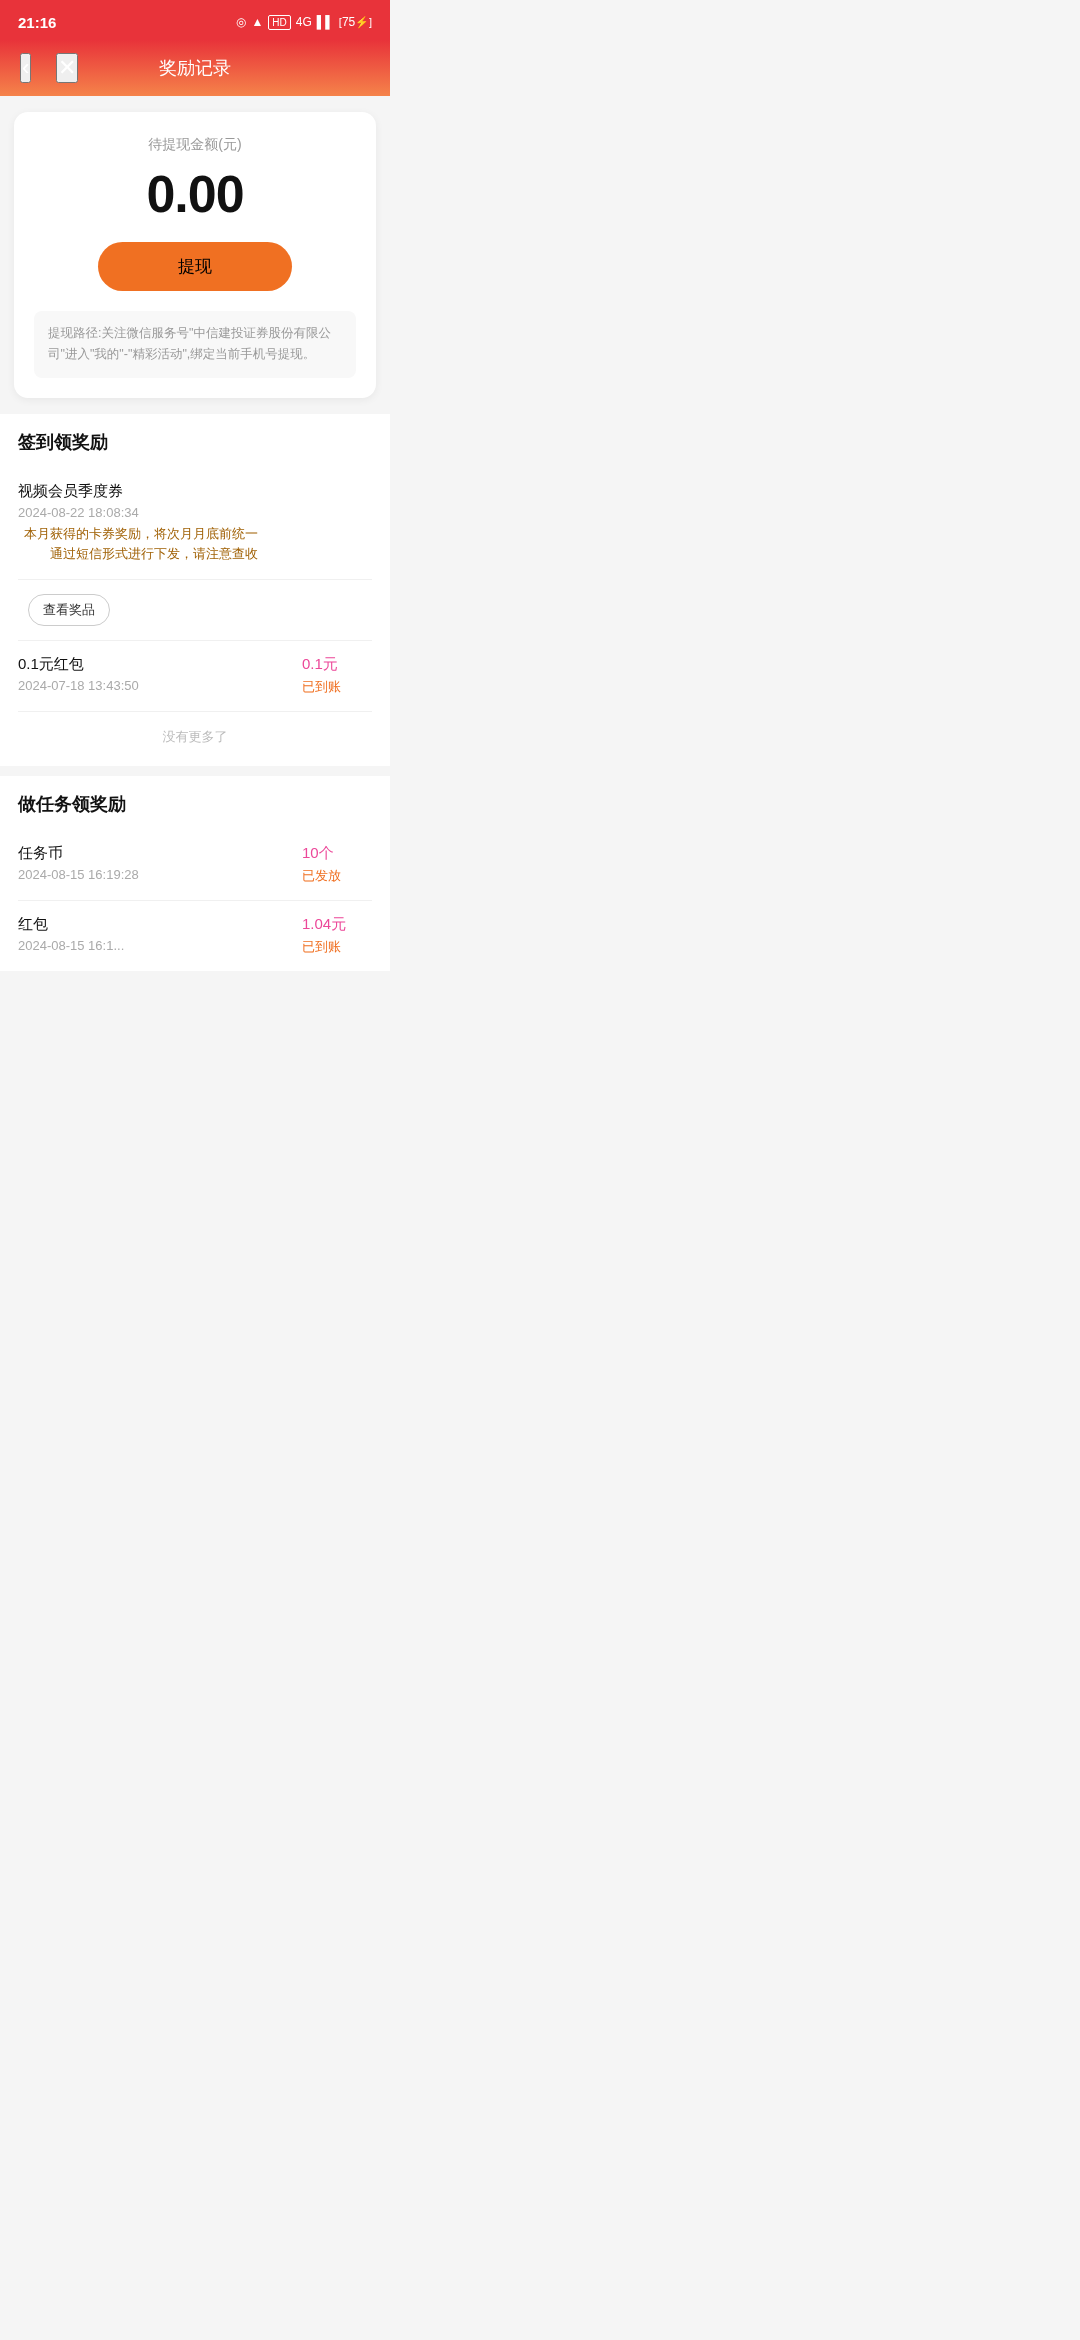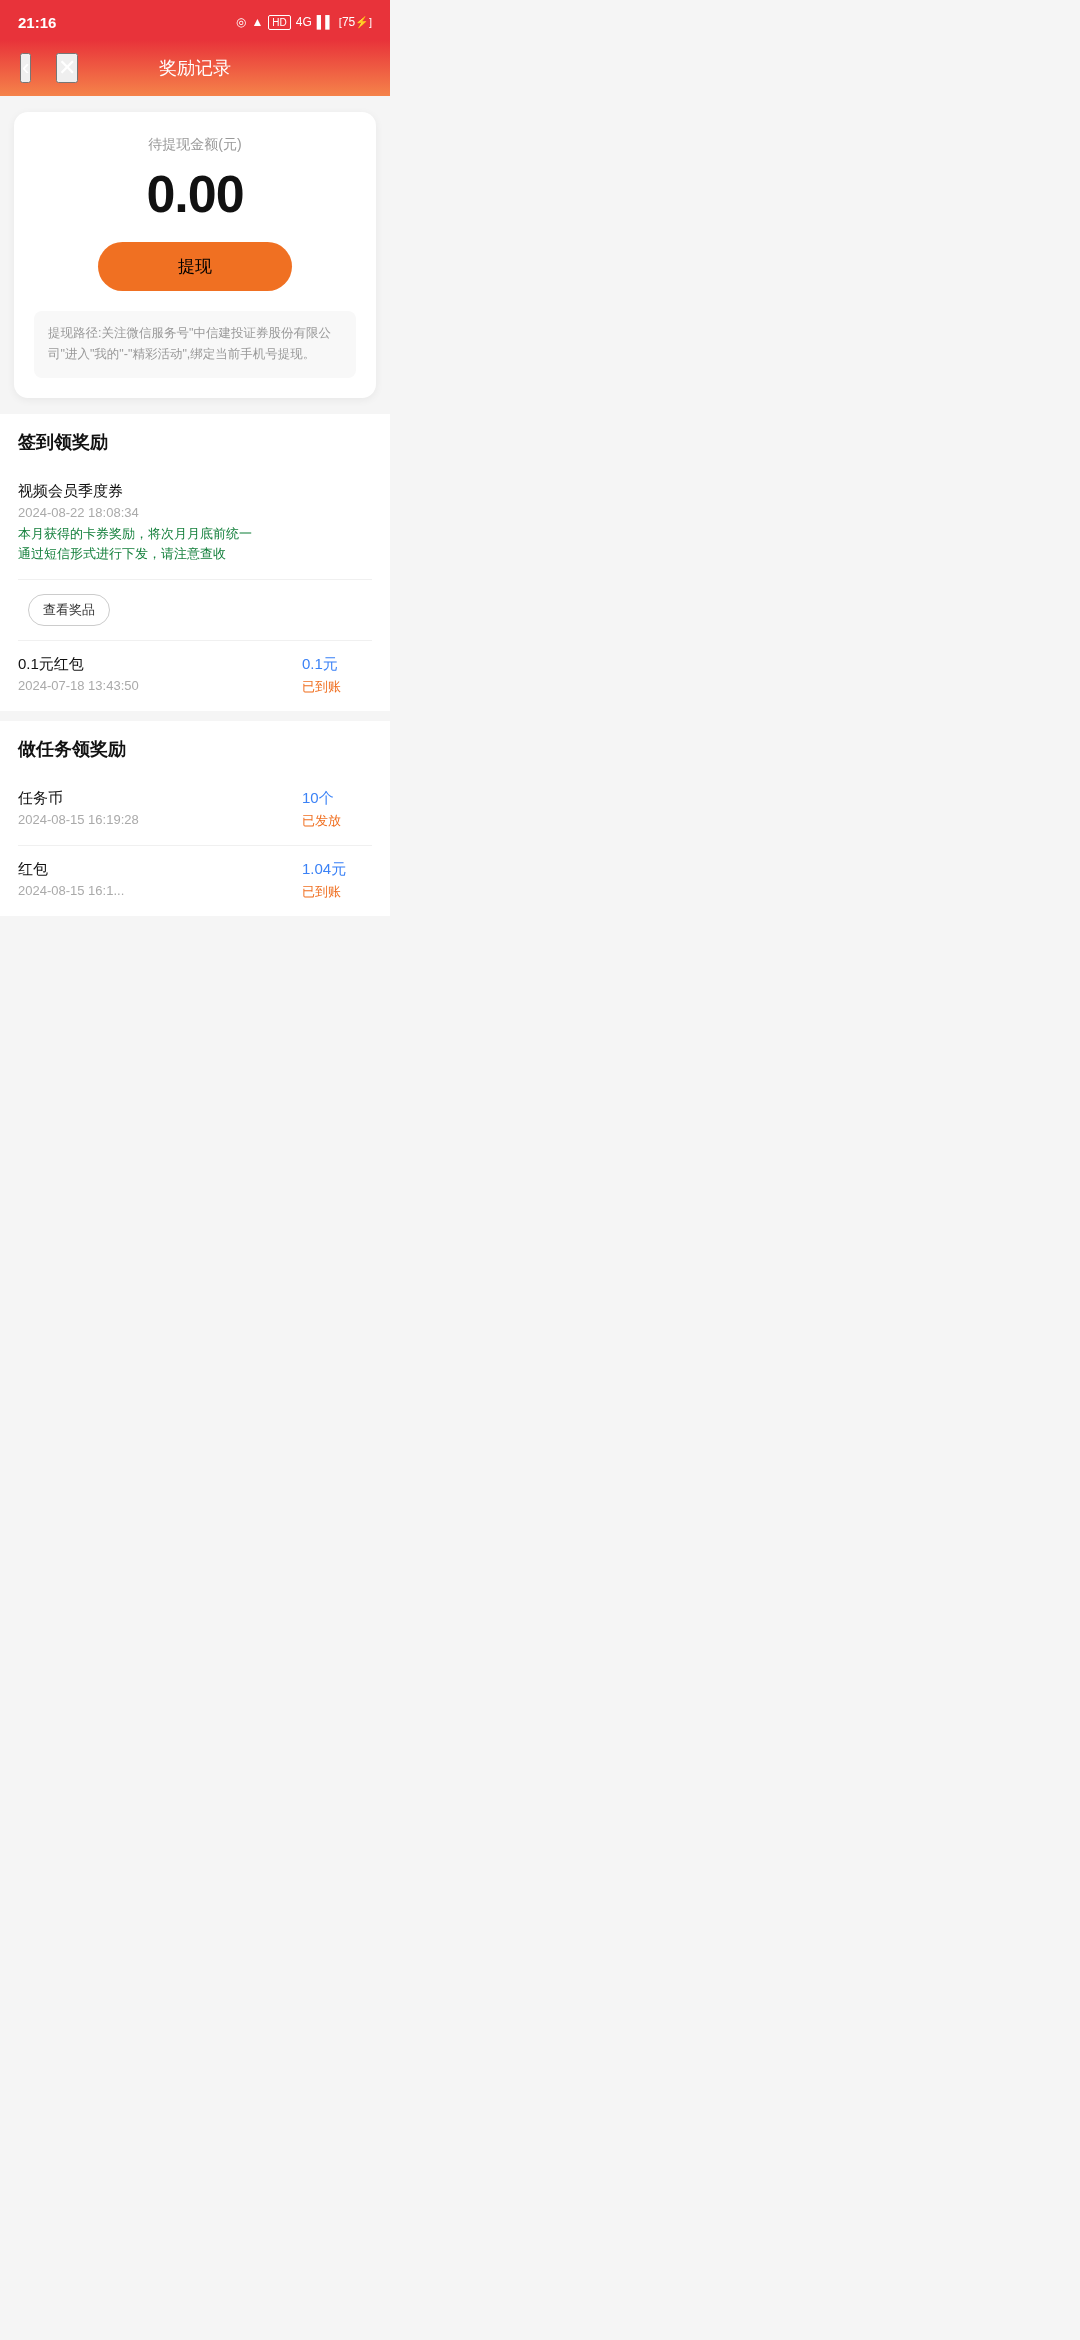--- a/index.html
+++ b/index.html
@@ -139,36 +139,37 @@
       color: #111;
       margin-bottom: 4px;
     }
     .record-date {
       font-size: 13px;
       color: #aaa;
       margin-bottom: 4px;
     }
     .record-desc {
       font-size: 13px;
-      color: #15803d;
+      color: #a16207;
       line-height: 1.6;
       max-width: 240px;
+      text-align: right;
     }
     .record-right {
       display: flex;
       flex-direction: column;
       align-items: flex-start;
       justify-content: center;
       min-width: 80px;
       padding-left: 10px;
     }
     .record-amount {
       font-size: 15px;
       font-weight: 500;
-      color: #3b82f6;
+      color: #ec4899;
       text-align: right;
     }
     .record-status {
       font-size: 13px;
       color: #f07022;
       margin-top: 4px;
       text-align: right;
     }
     .view-prize-btn {
       border: 1px solid #ccc;
@@ -244,20 +245,21 @@
     <div class="record-left">
       <div class="record-name">0.1元红包</div>
       <div class="record-date">2024-07-18 13:43:50</div>
     </div>
     <div class="record-right">
       <div class="record-amount">0.1元</div>
       <div class="record-status">已到账</div>
     </div>
   </div>
 
+  <div class="no-more">没有更多了</div>
 </div>
 
 <div class="section">
   <div class="section-title">做任务领奖励</div>
 
   <div class="record-item">
     <div class="record-left">
       <div class="record-name">任务币</div>
       <div class="record-date">2024-08-15 16:19:28</div>
     </div>

